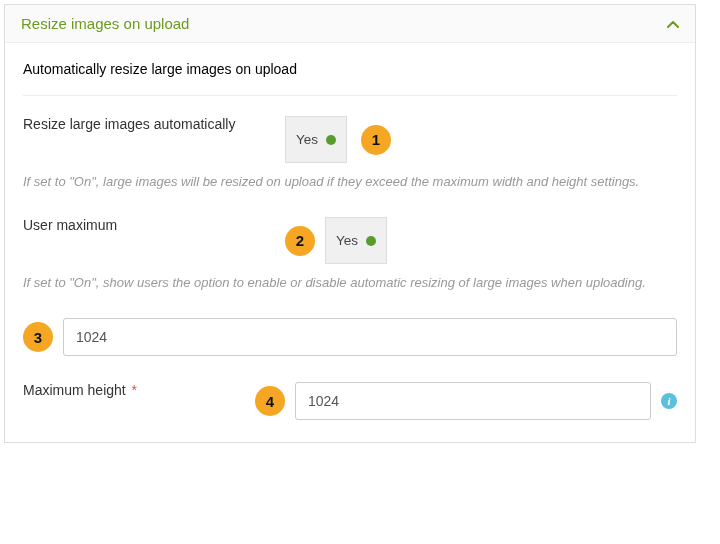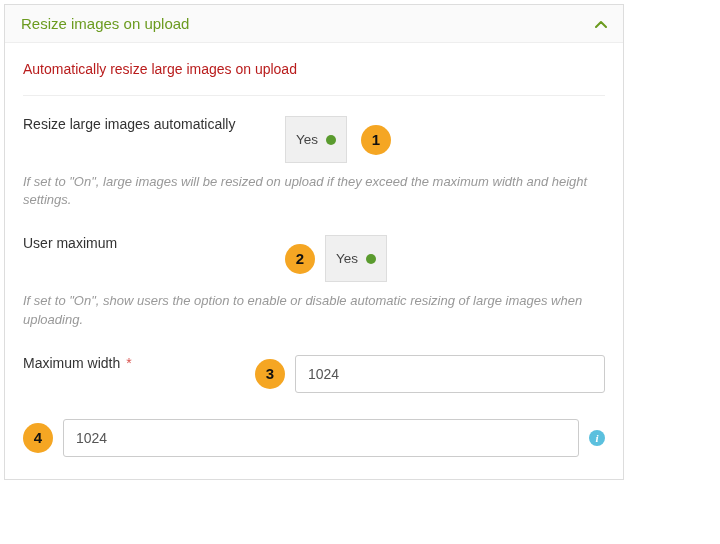--- a/index.html
+++ b/index.html
@@ -5,21 +5,21 @@
   * { box-sizing: border-box; margin: 0; padding: 0; }
   body {
     font-family: -apple-system, BlinkMacSystemFont, "Segoe UI", Arial, sans-serif;
     font-size: 14px;
     color: #333;
     background: #fff;
     padding: 4px;
   }
   .panel {
     border: 1px solid #ddd;
-    width: 620px;
+    width: 692px;
   }
   .panel-header {
     display: flex;
     justify-content: space-between;
     align-items: center;
     padding: 10px 16px;
     background: #fafafa;
     border-bottom: 1px solid #eee;
     cursor: pointer;
   }
@@ -31,21 +31,21 @@
   .chevron {
     color: #6b9b1f;
     font-size: 14px;
   }
   .chevron svg { display:block; }
   .panel-body {
     padding: 18px 18px 22px 18px;
   }
   .intro {
     font-size: 14px;
-    color: #b91c1c;
+    color: #000000;
     margin-bottom: 18px;
   }
   .divider {
     border: none;
     border-top: 1px solid #eee;
     margin: 0 0 20px 0;
   }
   .setting {
     margin-bottom: 10px;
   }
@@ -180,33 +180,33 @@
             <span>Yes</span>
             <span class="dot"></span>
           </span>
         </div>
       </div>
       <div class="help-text">If set to "On", show users the option to enable or disable automatic resizing of large images when uploading.</div>
     </div>
 
     <div class="setting input-setting" style="margin-bottom:26px;">
       <div class="setting-row">
-        <div class="label-col">
-          <span>Maximum width</span>
-          <span class="required">*</span>
-        </div>
         <div class="value-col">
           <span class="marker marker-left">3</span>
           <input class="text-input" value="1024" style="">
         </div>
       </div>
     </div>
 
     <div class="setting input-setting" style="margin-bottom:0;">
       <div class="setting-row">
+        <div class="label-col">
+          <span>Maximum height</span>
+          <span class="required">*</span>
+        </div>
         <div class="value-col">
           <span class="marker marker-left">4</span>
           <input class="text-input" value="1024" style="">
           <span class="info-icon">i</span>
         </div>
       </div>
     </div>
 
   </div>
 </div>

